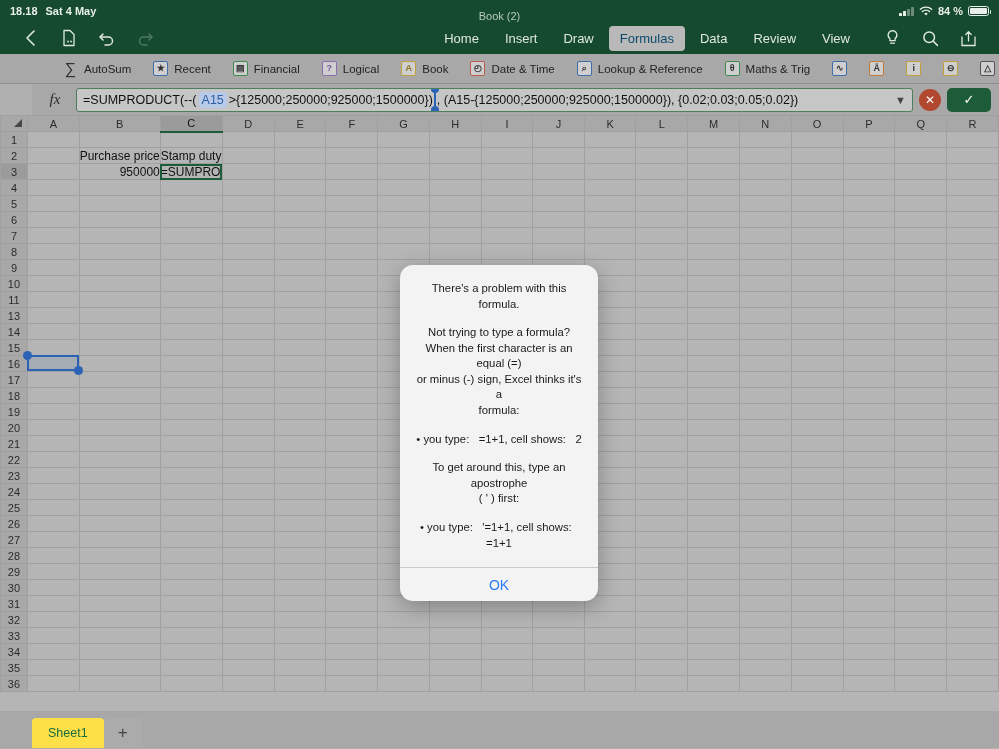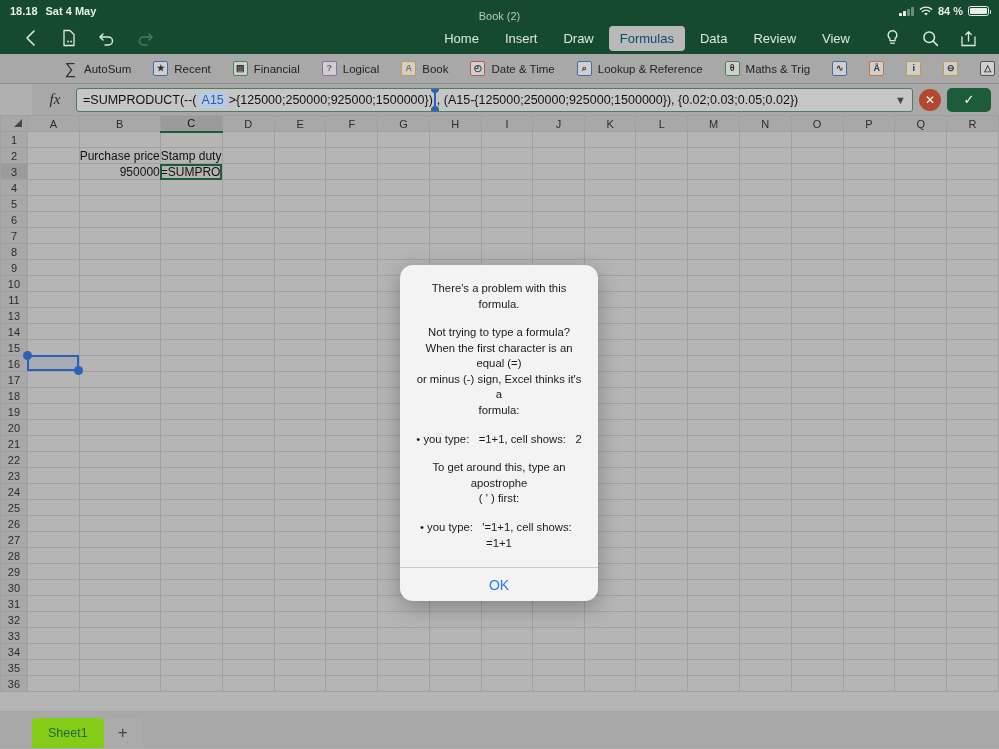--- a/index.html
+++ b/index.html
@@ -116,21 +116,21 @@
   .dlg-body { padding: 16px 12px 14px; }
   .dlg-p { margin-bottom: 13px; line-height: 1.38; }
   .dlg-p:last-child { margin-bottom: 2px; }
   .dlg-bullet { text-align: center; }
   .dlg-sep { height: 1px; background: #c9c9c9; }
   .dlg-ok { height: 33px; display: flex; align-items: center; justify-content: center; color: #2b7bf3; font-size: 14px; }
 
   
   .sheetbar { height: 37px; background: #a8a8a8; display: flex; align-items: flex-end; padding-left: 32px; }
   .sheet-tab {
-    height: 30px; min-width: 68px; background: #84cc16; color: #1d6b3f; font-size: 12.5px;
+    height: 30px; min-width: 68px; background: #fde047; color: #1d6b3f; font-size: 12.5px;
     display: flex; align-items: center; justify-content: center; padding: 0 16px;
     border-radius: 4px 4px 0 0;
   }
   .sheet-add {
     height: 30px; width: 38px; background: #ababab; color: #444; font-size: 17px;
     display: flex; align-items: center; justify-content: center; border-radius: 4px 4px 0 0;
   }
   svg { display: block; }
 </style>
 </head>

